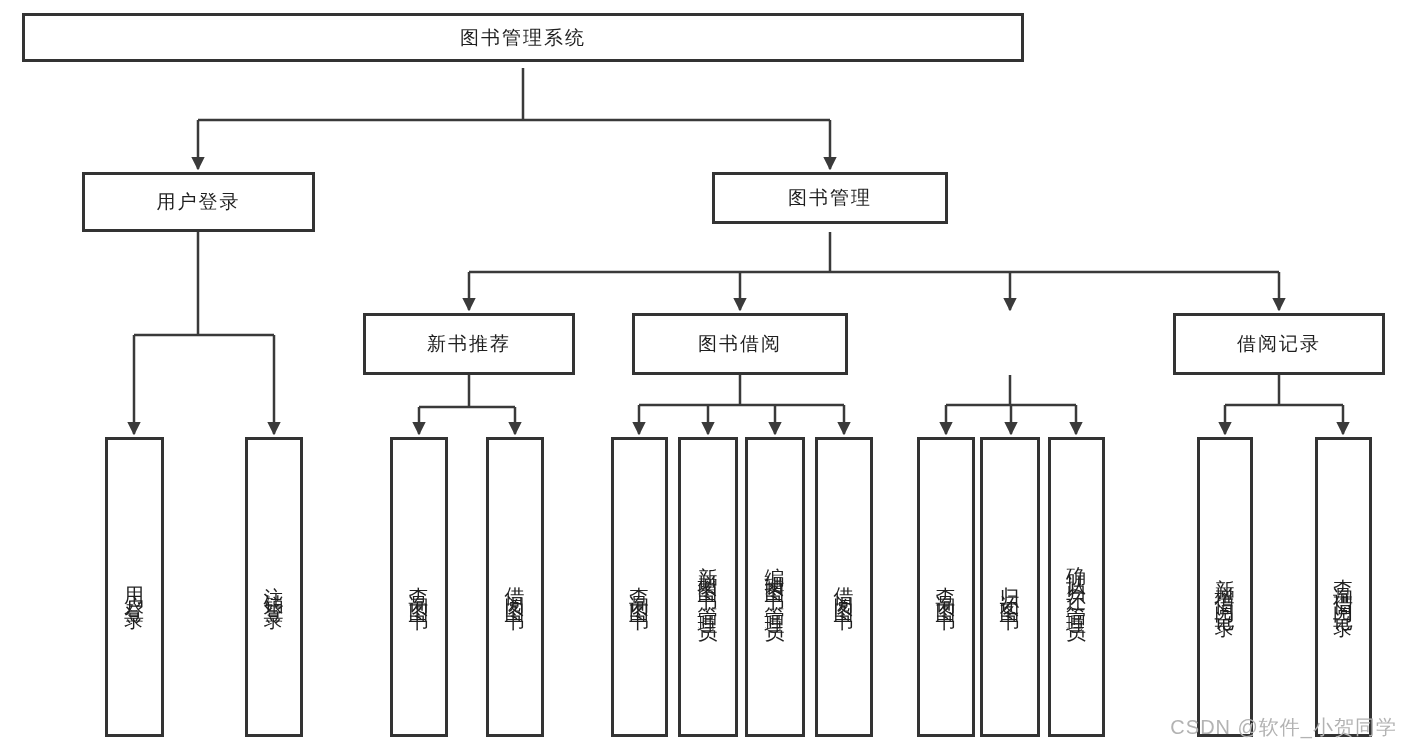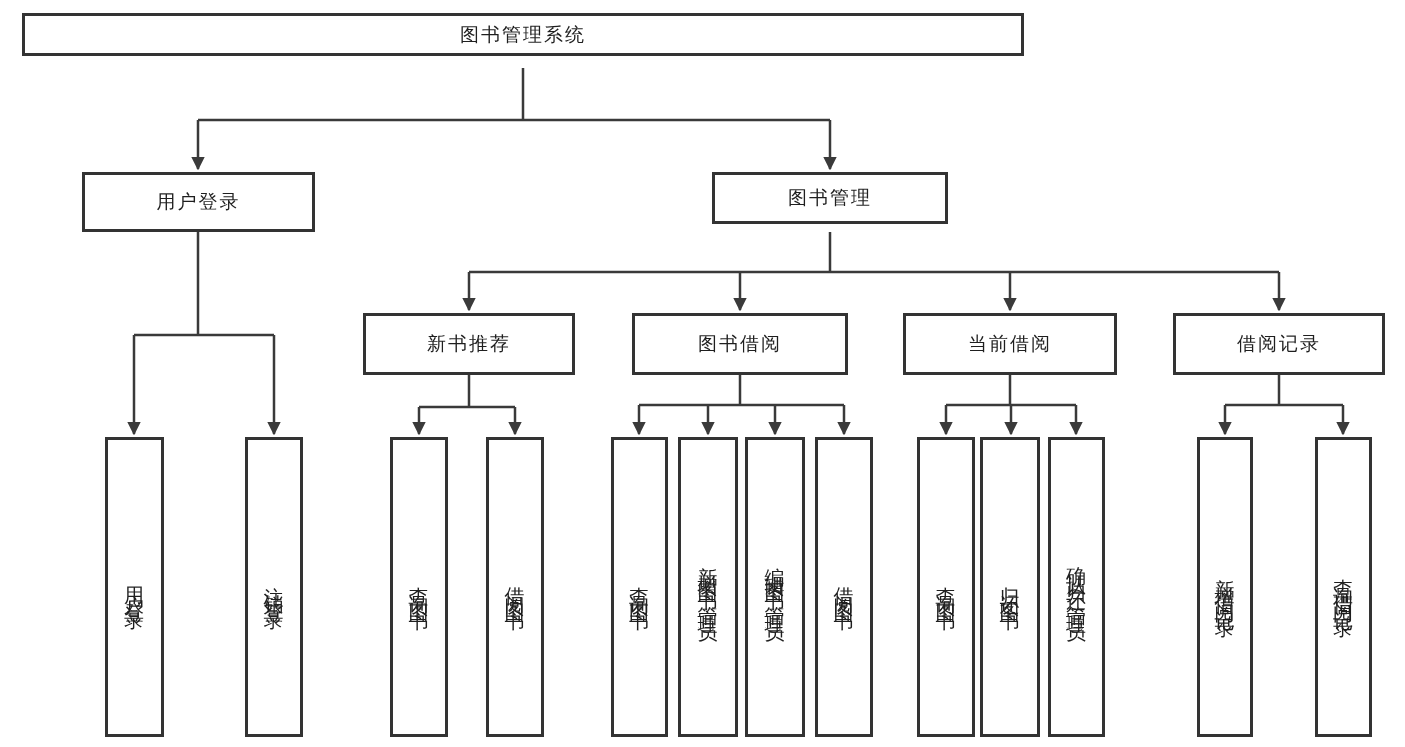--- a/index.html
+++ b/index.html
@@ -24,21 +24,21 @@
   }
   .leaf{
     writing-mode:vertical-rl;
     text-orientation:mixed;
     font-size:20px;
     letter-spacing:8px;
     line-height:1;
     text-align:center;
   }
   
-  .n-root        {left:22px;  top:13px;  width:1002px; height:43px;}
+  .n-root        {left:22px;  top:13px;  width:1002px; height:49px;}
   .n-user-login  {left:82px;  top:172px; width:233px;  height:60px;}
   .n-book-mgmt   {left:712px; top:172px; width:236px;  height:52px;}
   .n-sec-new     {left:363px; top:313px; width:212px;  height:62px;}
   .n-sec-borrow  {left:632px; top:313px; width:216px;  height:62px;}
   .n-sec-current {left:903px; top:313px; width:214px;  height:62px;}
   .n-sec-records {left:1173px;top:313px; width:212px;  height:62px;}
   .lf{top:437px;height:300px;}
   .l-a1{left:105px;width:59px;}
   .l-a2{left:245px;width:58px;}
   .l-b1{left:390px;width:58px;}
@@ -109,35 +109,35 @@
     </g>
   </svg>
 
   <div class="node n-root">图书管理系统</div>
 
   <div class="node n-user-login">用户登录</div>
   <div class="node n-book-mgmt">图书管理</div>
 
   <div class="node n-sec-borrow">图书借阅</div>
   <div class="node n-sec-new">新书推荐</div>
-  <div class="node n-sec-current">当前借阅</div>
   <div class="node n-sec-records">借阅记录</div>
 
   <div class="node leaf lf l-a1">用户登录</div>
   <div class="node leaf lf l-a2">注销登录</div>
 
   <div class="node leaf lf l-b1">查询图书</div>
   <div class="node leaf lf l-b2">借阅图书</div>
 
   <div class="node leaf lf l-c1">查询图书</div>
   <div class="node leaf lf l-c2">新增图书（管理员）</div>
   <div class="node leaf lf l-c3">编辑图书（管理员）</div>
   <div class="node leaf lf l-c4">借阅图书</div>
 
   <div class="node leaf lf l-d1">查询图书</div>
   <div class="node leaf lf l-d2">归还图书</div>
   <div class="node leaf lf l-d3">确认归还（管理员）</div>
 
   <div class="node leaf lf l-e1">新增借阅记录</div>
   <div class="node leaf lf l-e2">查询借阅记录</div>
 
+  <div class="watermark">CSDN @软件_小贺同学</div>
 
 </div>
 
 </body></html>

